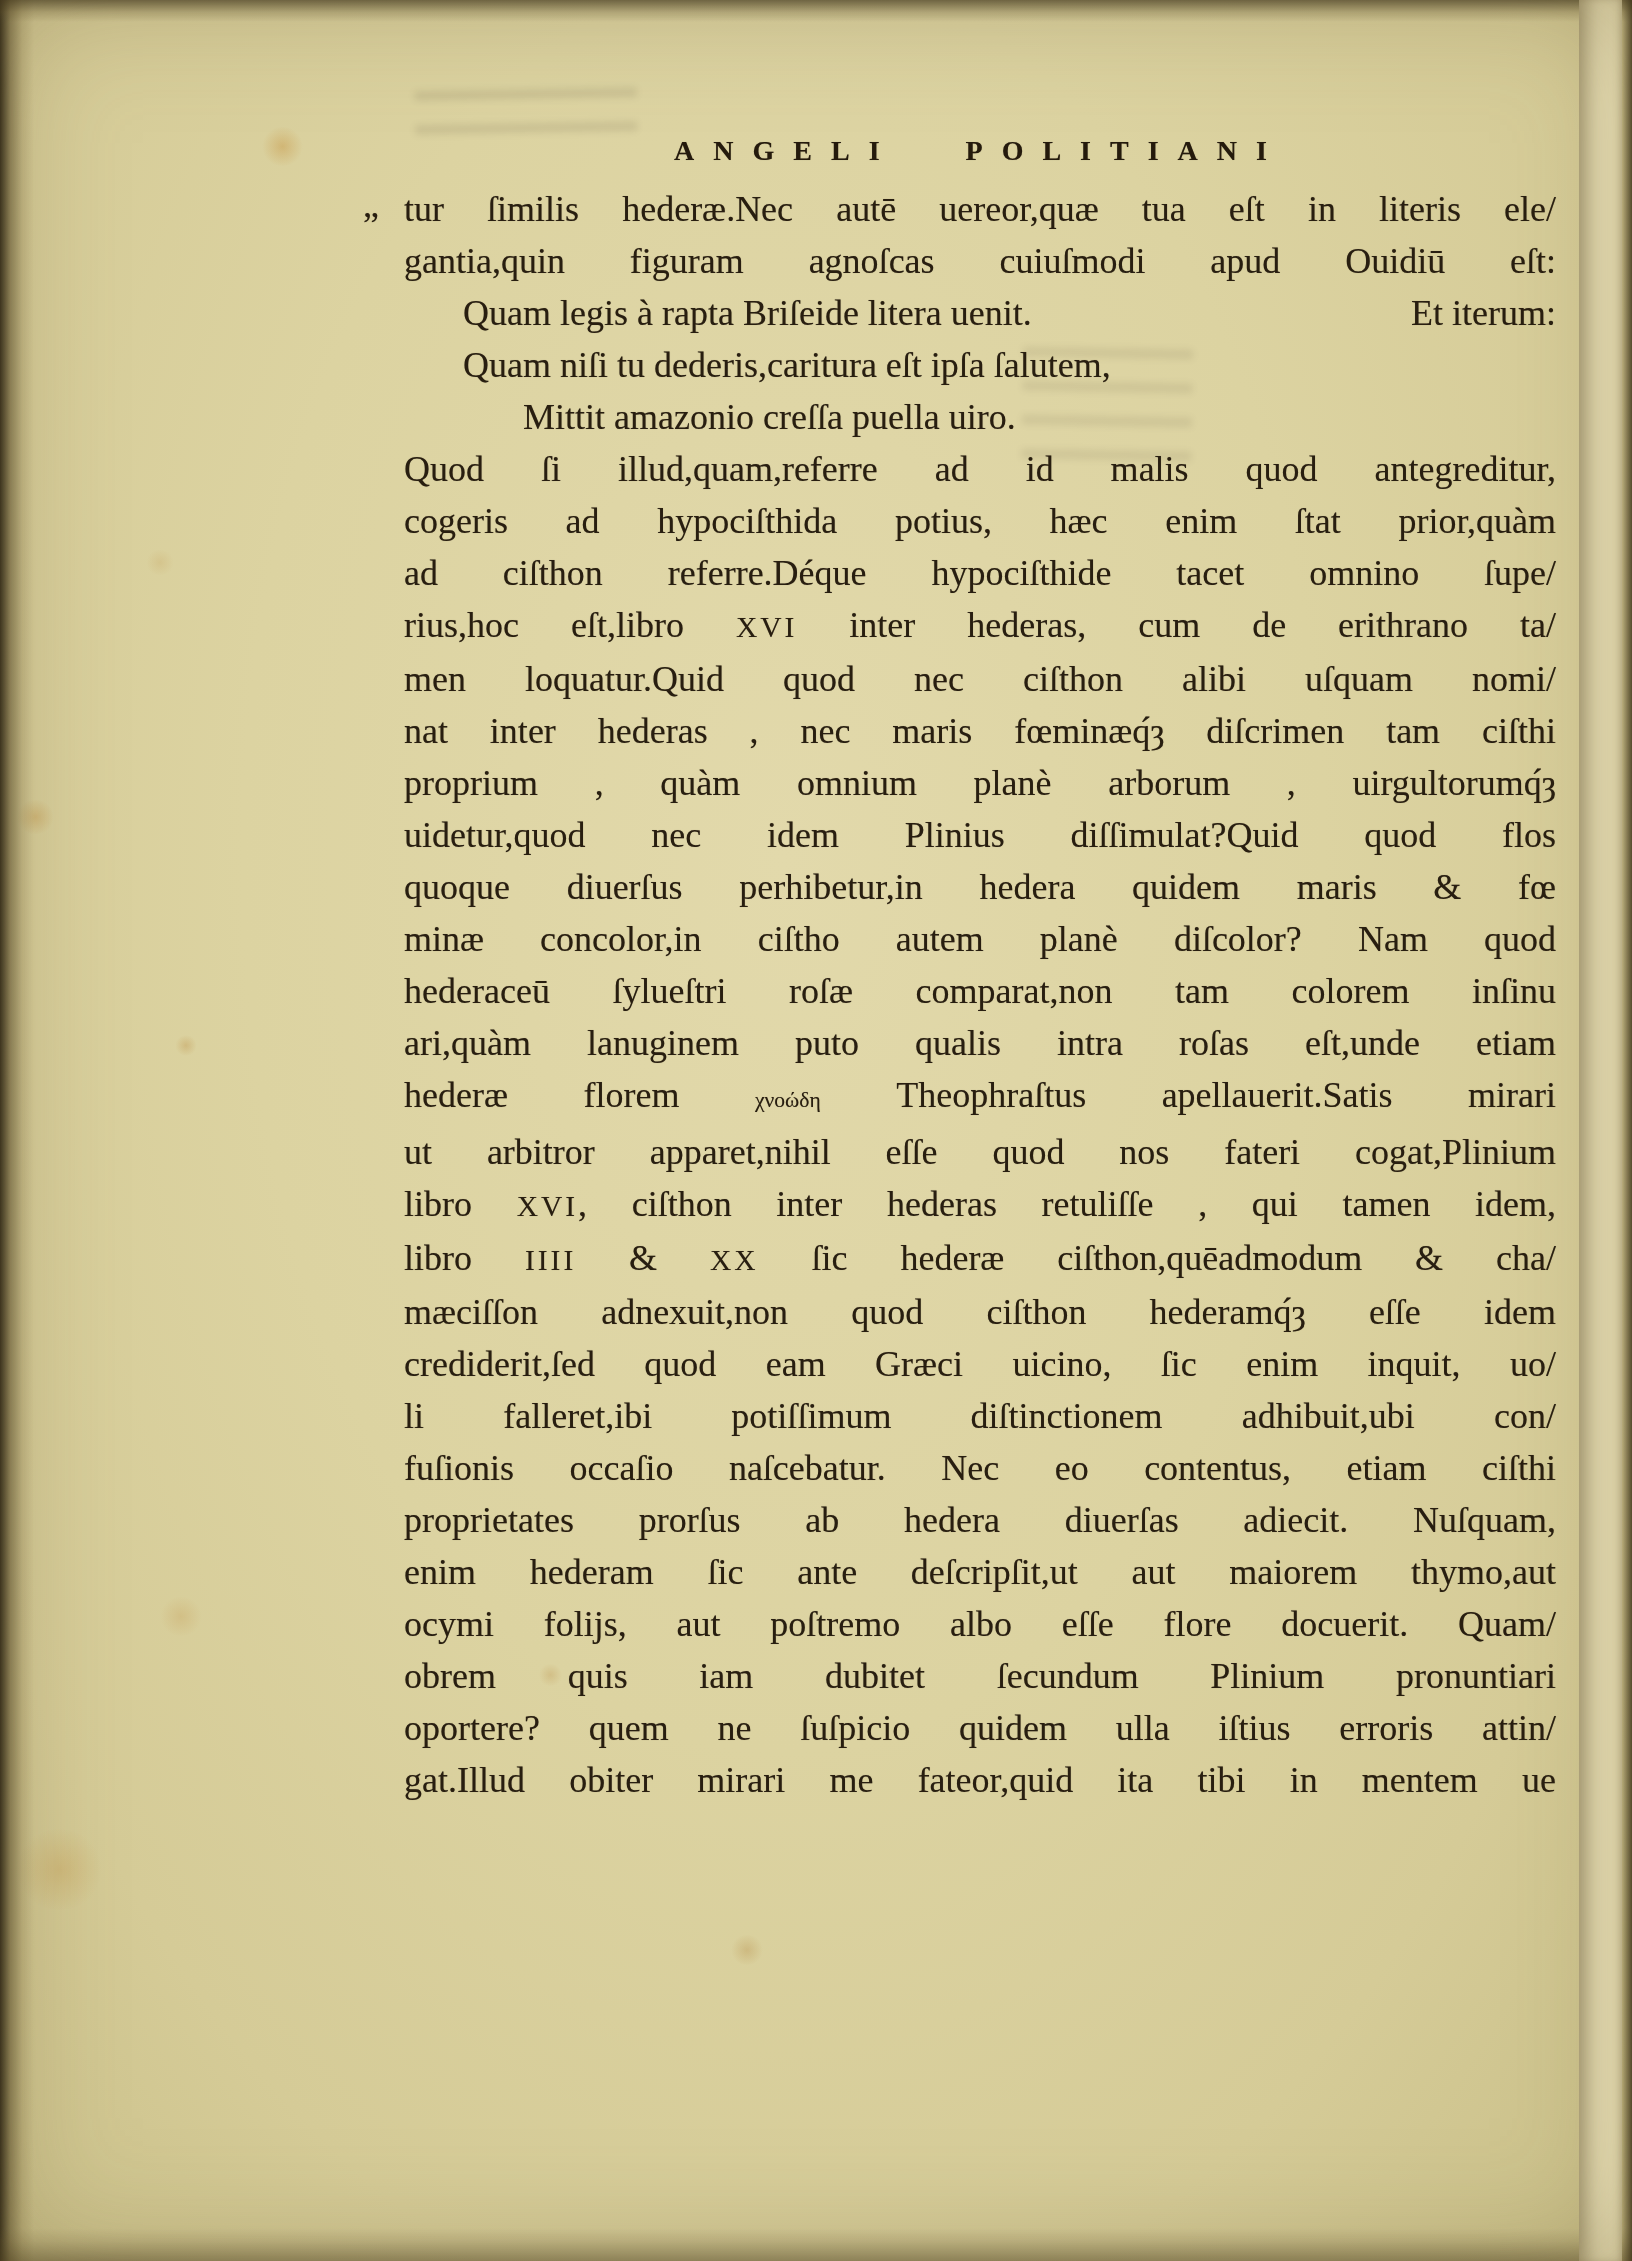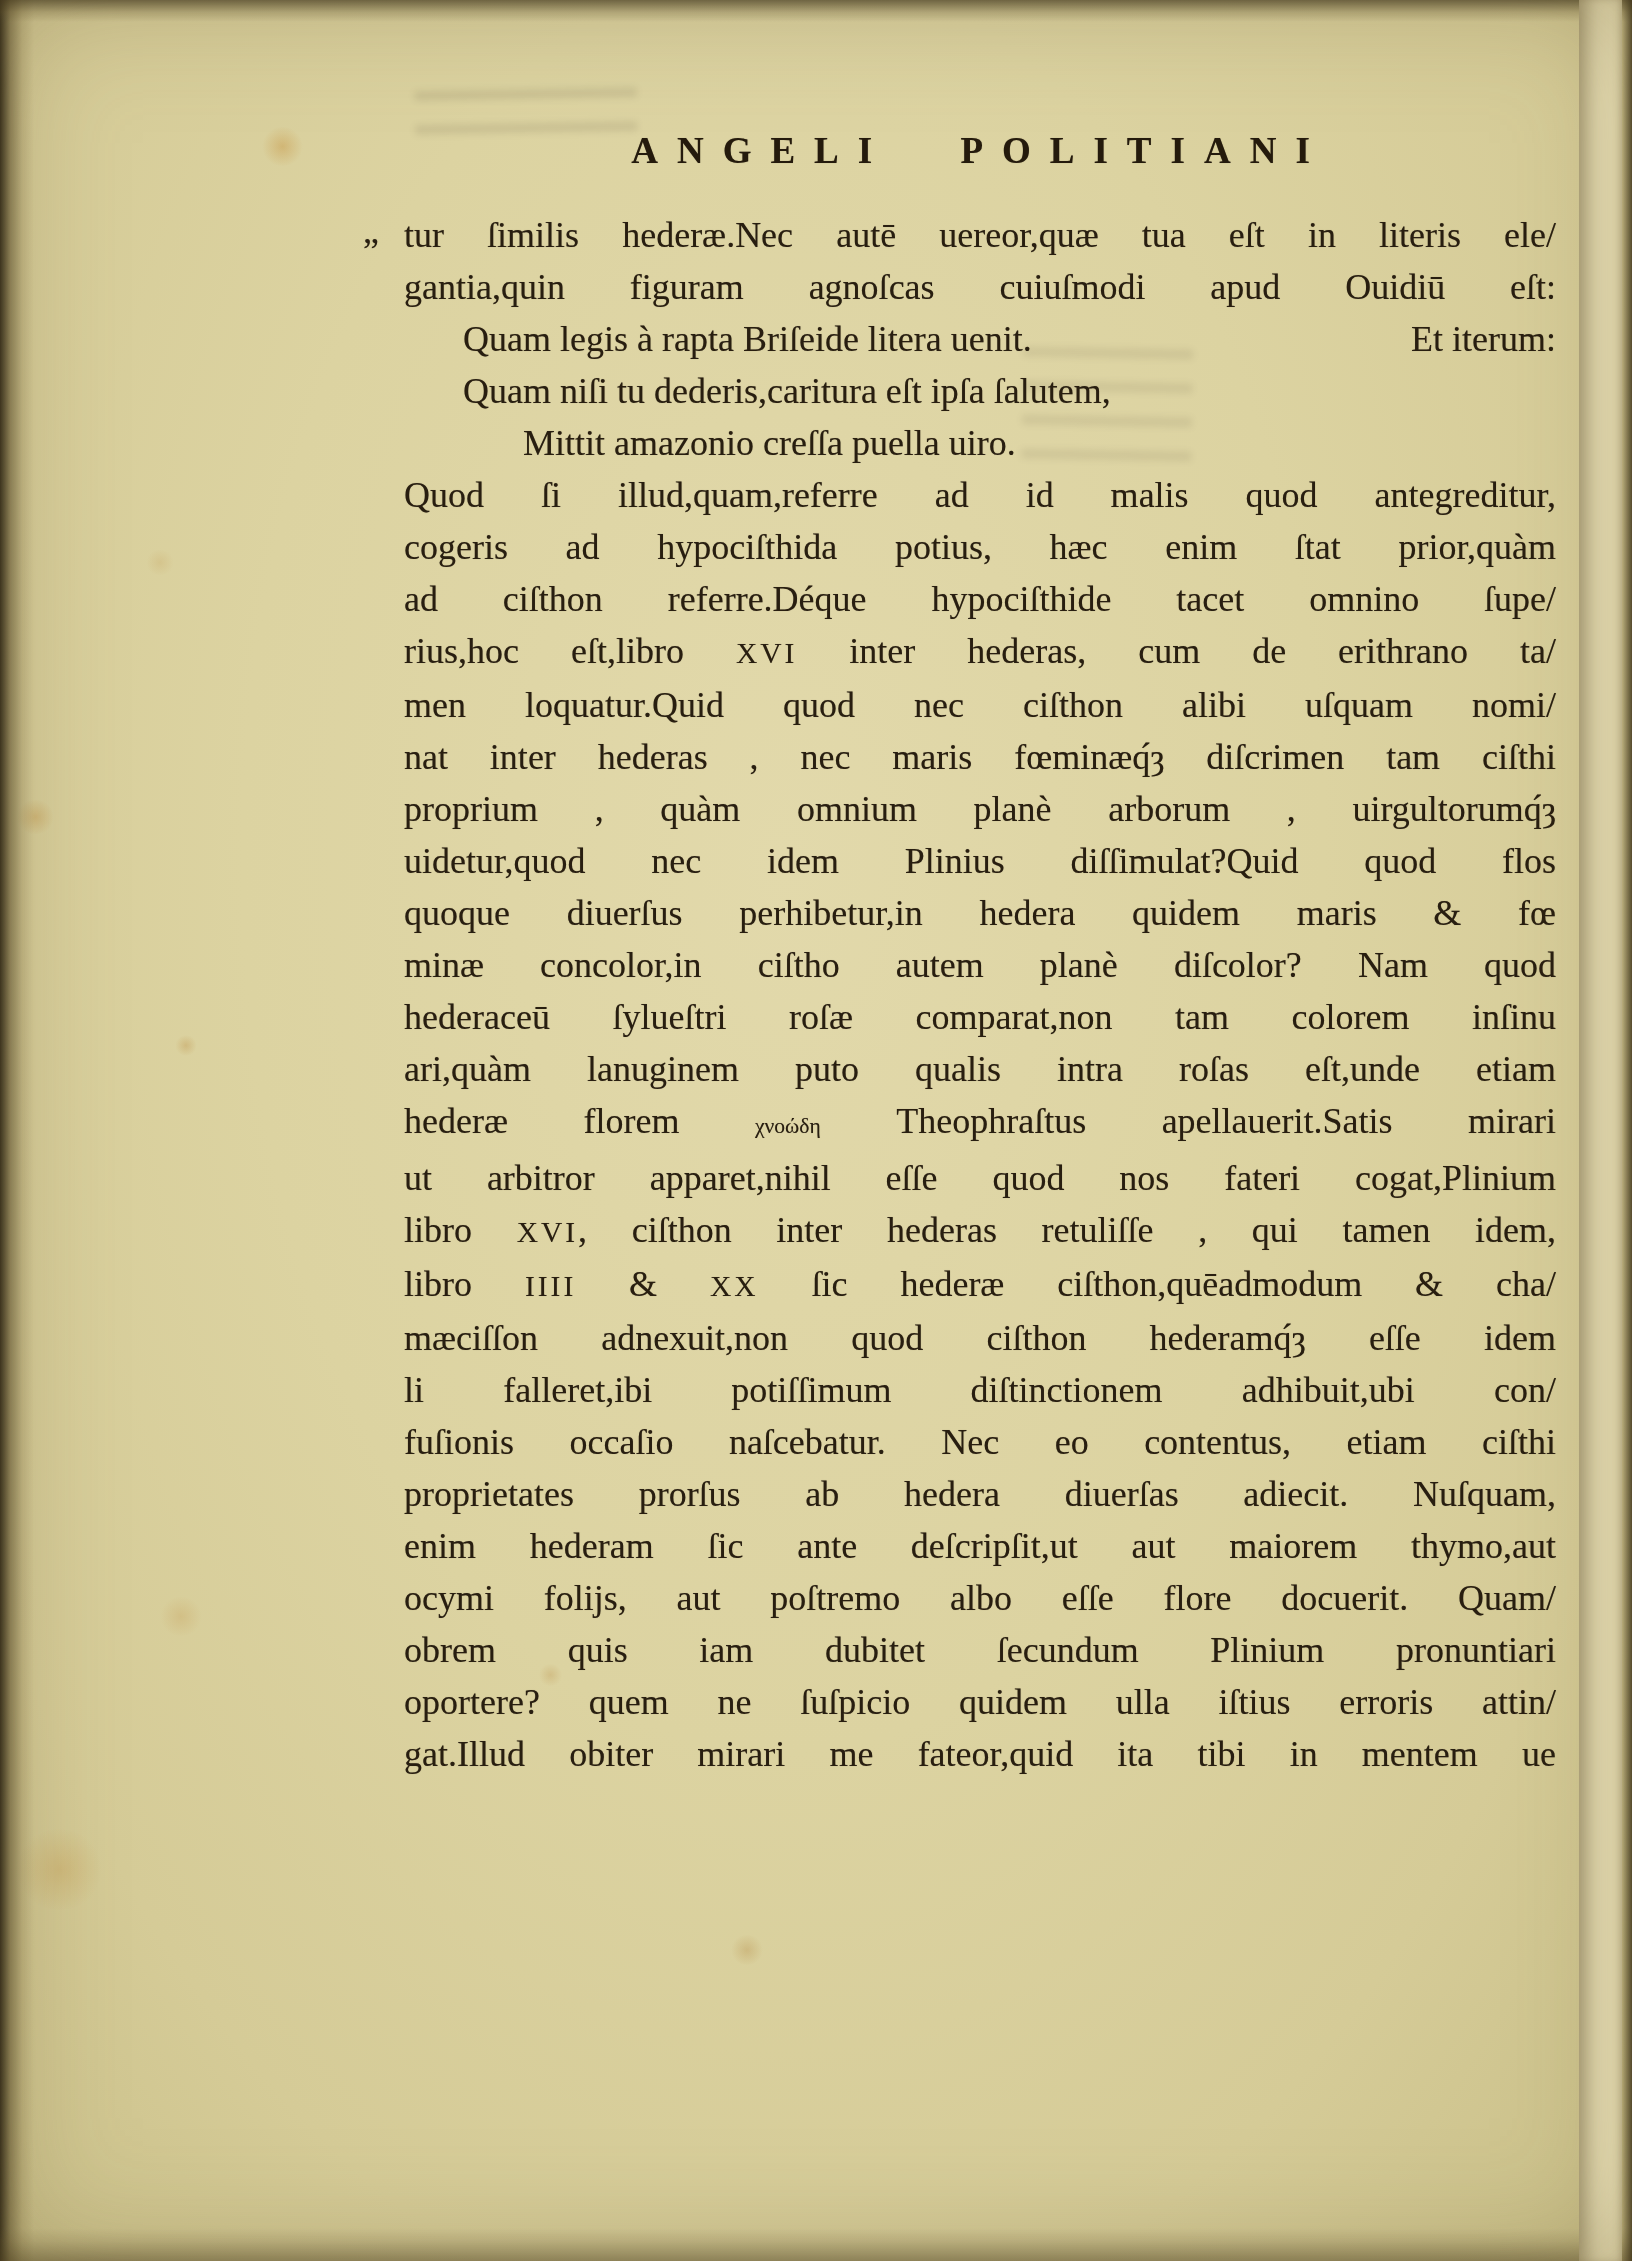--- a/index.html
+++ b/index.html
@@ -40,24 +40,24 @@
   
   .ghost{position:absolute;pointer-events:none;filter:blur(3.7px);opacity:.12;
     background:repeating-linear-gradient(180deg, rgba(70,58,40,.9) 0 10.4px, rgba(70,58,40,0) 10.4px 34px);}
   .g1{left:415px;top:89px;width:222px;height:52px;transform:rotate(-1deg);}
   .g2{left:1022px;top:348px;width:170px;height:133px;transform:rotate(1deg);opacity:.10;}
 
   
   .content{position:absolute;left:404px;top:130px;width:1152px;}
   .header{
     text-align:center;
-    font-size:37px;line-height:41px;
+    font-size:28px;line-height:41px;
     font-weight:bold;
     letter-spacing:19px;word-spacing:41px;
-    margin:0 0 38px 0;
+    margin:0 0 12px 0;
     color:#241a0c;
     text-shadow:0 0 0.7px rgba(30,20,10,.45);
   }
   .lines{font-size:36px;line-height:52px;text-shadow:0 0 0.7px rgba(30,20,10,.40);}
   .line{position:relative;}
   .l-body{text-align:justify;text-align-last:justify;}
   .l-verse{padding-left:59px;}
   .l-verse.deep{padding-left:119px;}
   .l-flex{display:flex;justify-content:space-between;padding-left:59px;}
   .l-catch{text-align:right;padding-right:12px;}
@@ -102,20 +102,21 @@
         <div class="line l-body"><span>uidetur,quod nec idem Plinius diſſimulat?Quid quod flos</span></div>
         <div class="line l-body"><span>quoque diuerſus perhibetur,in hedera quidem maris &amp; fœ</span></div>
         <div class="line l-body"><span>minæ concolor,in ciſtho autem planè diſcolor? Nam quod</span></div>
         <div class="line l-body"><span>hederaceū ſylueſtri roſæ comparat,non tam colorem inſinu</span></div>
         <div class="line l-body"><span>ari,quàm lanuginem puto qualis intra roſas eſt,unde etiam</span></div>
         <div class="line l-body"><span>hederæ florem </span><span class="greek">χνοώδη</span><span> Theophraſtus apellauerit.Satis mirari</span></div>
         <div class="line l-body"><span>ut arbitror apparet,nihil eſſe quod nos fateri cogat,Plinium</span></div>
         <div class="line l-body"><span>libro </span><span class="sc">XVI</span><span>, ciſthon inter hederas retuliſſe , qui tamen idem,</span></div>
         <div class="line l-body"><span>libro </span><span class="sc">IIII</span><span> &amp; </span><span class="sc">XX</span><span> ſic hederæ ciſthon,quēadmodum &amp; cha/</span></div>
         <div class="line l-body"><span>mæciſſon adnexuit,non quod ciſthon hederamq́ȝ eſſe idem</span></div>
+        <div class="line l-body"><span>crediderit,ſed quod eam Græci uicino, ſic enim inquit, uo/</span></div>
         <div class="line l-body"><span>li falleret,ibi potiſſimum diſtinctionem adhibuit,ubi con/</span></div>
         <div class="line l-body"><span>fuſionis occaſio naſcebatur. Nec eo contentus, etiam ciſthi</span></div>
         <div class="line l-body"><span>proprietates prorſus ab hedera diuerſas adiecit. Nuſquam,</span></div>
         <div class="line l-body"><span>enim hederam ſic ante deſcripſit,ut aut maiorem thymo,aut</span></div>
         <div class="line l-body"><span>ocymi folijs, aut poſtremo albo eſſe flore docuerit. Quam/</span></div>
         <div class="line l-body"><span>obrem quis iam dubitet ſecundum Plinium pronuntiari</span></div>
         <div class="line l-body"><span>oportere? quem ne ſuſpicio quidem ulla iſtius erroris attin/</span></div>
         <div class="line l-body"><span>gat.Illud obiter mirari me fateor,quid ita tibi in mentem ue</span></div>
       </div>
   </div>

